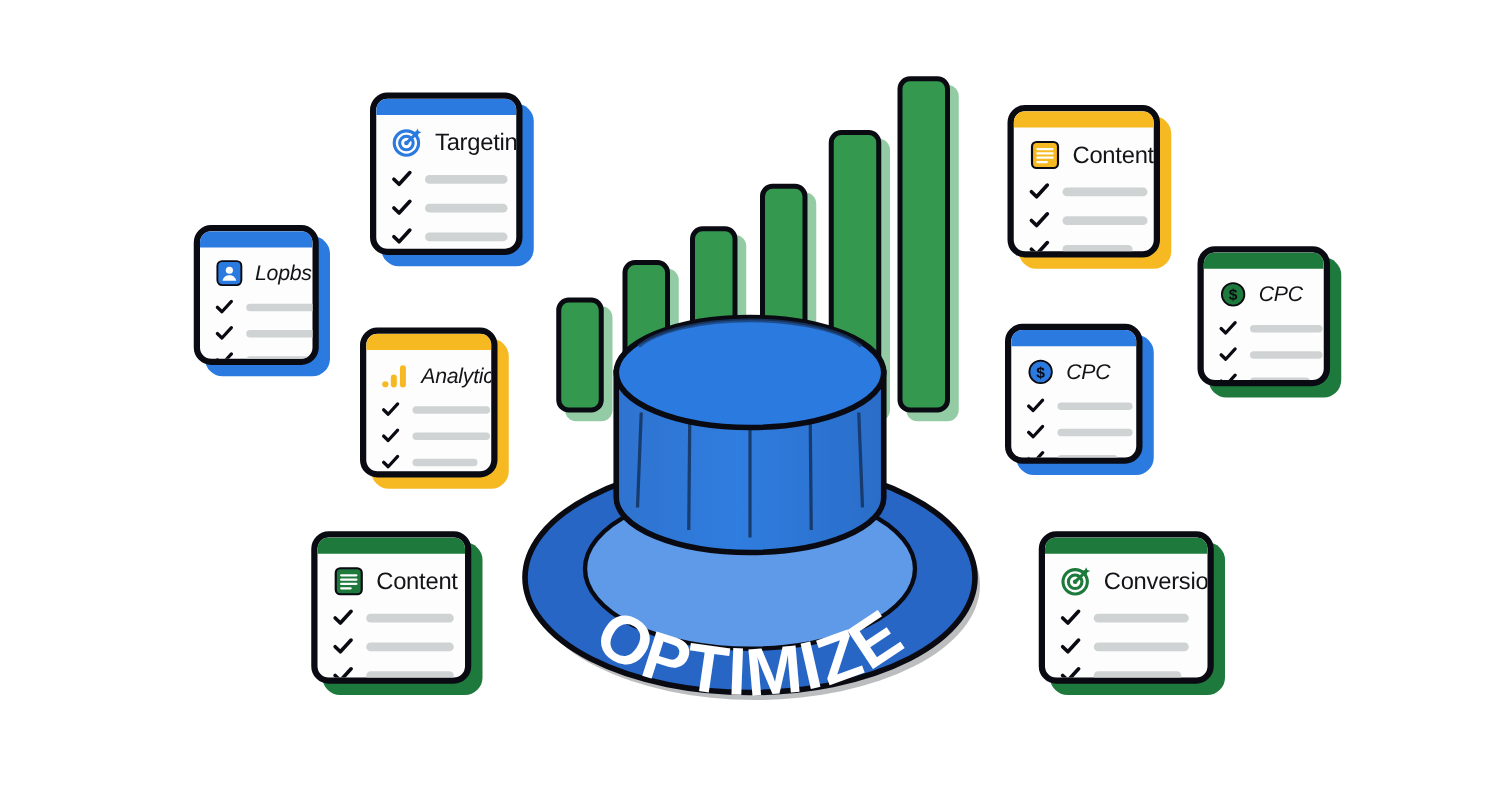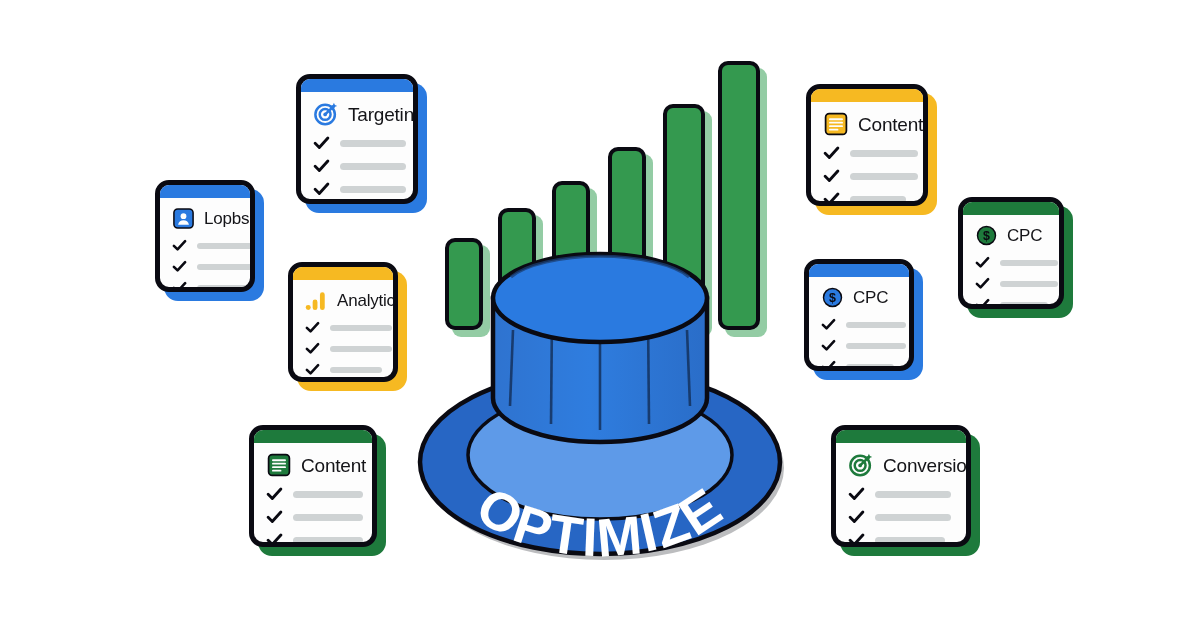--- a/index.html
+++ b/index.html
@@ -119,21 +119,21 @@
     flex: 0 0 auto;
   }
   .row-line {
     height: 7px;
     border-radius: 4px;
     background: #cfd3d4;
     flex: 0 0 auto;
   }
 
   
-  .card.small .card-title { font-size: 17px; }
+  .card.small .card-title { font-size: 17px; font-style: italic; }
   .card.small .card-icon { width: 23px; height: 23px; }
   .card.small .card-rows { gap: 8px; }
   .card.small .row-line { height: 6px; }
   .card.small .check { width: 15px; height: 13px; }
 </style>
 </head>
 <body>
 
 <div id="stage">
 

